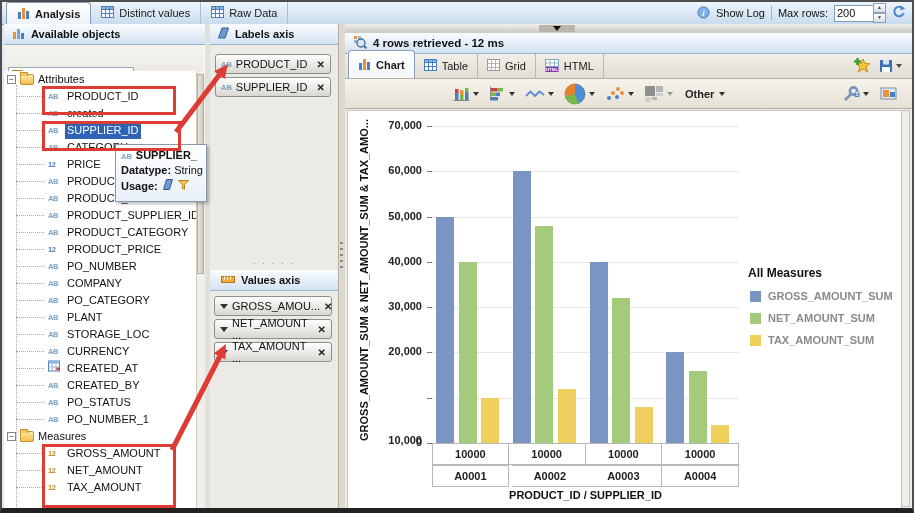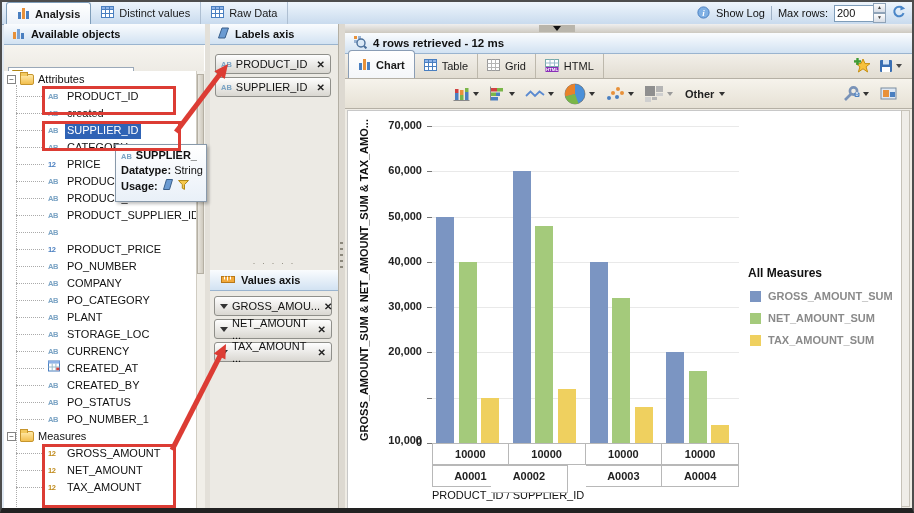--- a/index.html
+++ b/index.html
@@ -106,21 +106,21 @@
   .gline.zero{background:#9a9a9a;}
   .ytick{position:absolute;width:55px;text-align:right;font-weight:bold;color:#222;font-size:11px;}
   .ydash{position:absolute;width:5px;height:1px;background:#777;}
   .bar{position:absolute;}
   #yaxis-title{left:352px;top:100px;width:16px;height:360px;}
   #yaxis-title span{position:absolute;left:-160px;top:172px;display:block;width:340px;
      transform:rotate(-90deg);font-weight:bold;font-size:11px;color:#111;text-align:center;}
   .catcell{position:absolute;box-sizing:border-box;border:1px solid #b8b8b8;border-left:none;
      text-align:center;font-weight:bold;font-size:11px;line-height:21px;background:#fff;color:#222;}
   .catcell.first{border-left:1px solid #b8b8b8;}
-  #xtitle{left:430px;top:487px;width:307px;font-weight:normal;font-size:11px;color:#111;}
+  #xtitle{left:430px;top:487px;width:307px;text-align:center;font-weight:bold;font-size:11px;color:#111;}
   #legend-title{left:746px;top:264px;font-weight:bold;color:#111;font-size:12px;}
   .litem{position:absolute;display:flex;align-items:center;gap:7px;font-weight:bold;color:#8a8a8a;font-size:11px;}
   .lsw{width:11px;height:11px;display:inline-block;}
 
   
   .redbox{position:absolute;border:3px solid #dc3c34;z-index:10;}
   #annsvg{position:absolute;left:0;top:0;width:914px;height:513px;z-index:11;pointer-events:none;}
 </style>
 </head>
 <body>
@@ -258,20 +258,21 @@
         <span class="tlabel">PRODUCT_</span>
       </div>
       <div class="trow">
         <span class="stub" style="left:12px;width:28px;top:8px;"></span>
         <span class="ticon ab">AB</span>
         <span class="tlabel">PRODUCT_SUPPLIER_ID</span>
       </div>
       <div class="trow">
         <span class="stub" style="left:12px;width:28px;top:8px;"></span>
         <span class="ticon ab">AB</span>
+        <span class="tlabel">PRODUCT_CATEGORY</span>
       </div>
       <div class="trow">
         <span class="stub" style="left:12px;width:28px;top:8px;"></span>
         <span class="ticon n12">12</span>
         <span class="tlabel">PRODUCT_PRICE</span>
       </div>
       <div class="trow">
         <span class="stub" style="left:12px;width:28px;top:8px;"></span>
         <span class="ticon ab">AB</span>
         <span class="tlabel">PO_NUMBER</span>
@@ -616,21 +617,21 @@
       <div class="bar" style="left: 533.25px; top: 223.629px; width: 18px; height: 217.371px; background: rgb(164, 202, 123);"></div>
       <div class="bar" style="left: 610px; top: 296.086px; width: 18px; height: 144.914px; background: rgb(164, 202, 123);"></div>
       <div class="bar" style="left: 686.75px; top: 368.543px; width: 18px; height: 72.4571px; background: rgb(164, 202, 123);"></div>
       <div class="bar" style="left: 479px; top: 395.714px; width: 18px; height: 45.2857px; background: rgb(239, 208, 95);"></div>
       <div class="bar" style="left: 555.75px; top: 386.657px; width: 18px; height: 54.3429px; background: rgb(239, 208, 95);"></div>
       <div class="bar" style="left: 632.5px; top: 404.771px; width: 18px; height: 36.2286px; background: rgb(239, 208, 95);"></div>
       <div class="bar" style="left: 709.25px; top: 422.886px; width: 18px; height: 18.1143px; background: rgb(239, 208, 95);"></div>
       <div class="catcell first" style="left: 430px; top: 441px; width: 76.75px; height: 22px;">10000</div>
       <div class="catcell first" style="left: 430px; top: 463px; width: 76.75px; height: 22px;">A0001</div>
       <div class="catcell" style="left: 506.75px; top: 441px; width: 76.75px; height: 22px;">10000</div>
-      <div class="catcell" style="left: 489px; top: 463px; width: 76.75px; height: 28px;">A0002</div>
+      <div class="catcell" style="left: 510px; top: 463px; width: 76.75px; height: 22px;">A0002</div>
       <div class="catcell" style="left: 583.5px; top: 441px; width: 76.75px; height: 22px;">10000</div>
       <div class="catcell" style="left: 583.5px; top: 463px; width: 76.75px; height: 22px;">A0003</div>
       <div class="catcell" style="left: 660.25px; top: 441px; width: 76.75px; height: 22px;">10000</div>
       <div class="catcell" style="left: 660.25px; top: 463px; width: 76.75px; height: 22px;">A0004</div>
       <div class="litem" style="left: 748px; top: 288px;">
         <span class="lsw" style="background:#7b95c2;"></span>
         <span>GROSS_AMOUNT_SUM</span>
       </div>
       <div class="litem" style="left: 748px; top: 310px;">
         <span class="lsw" style="background:#a4ca7b;"></span>

